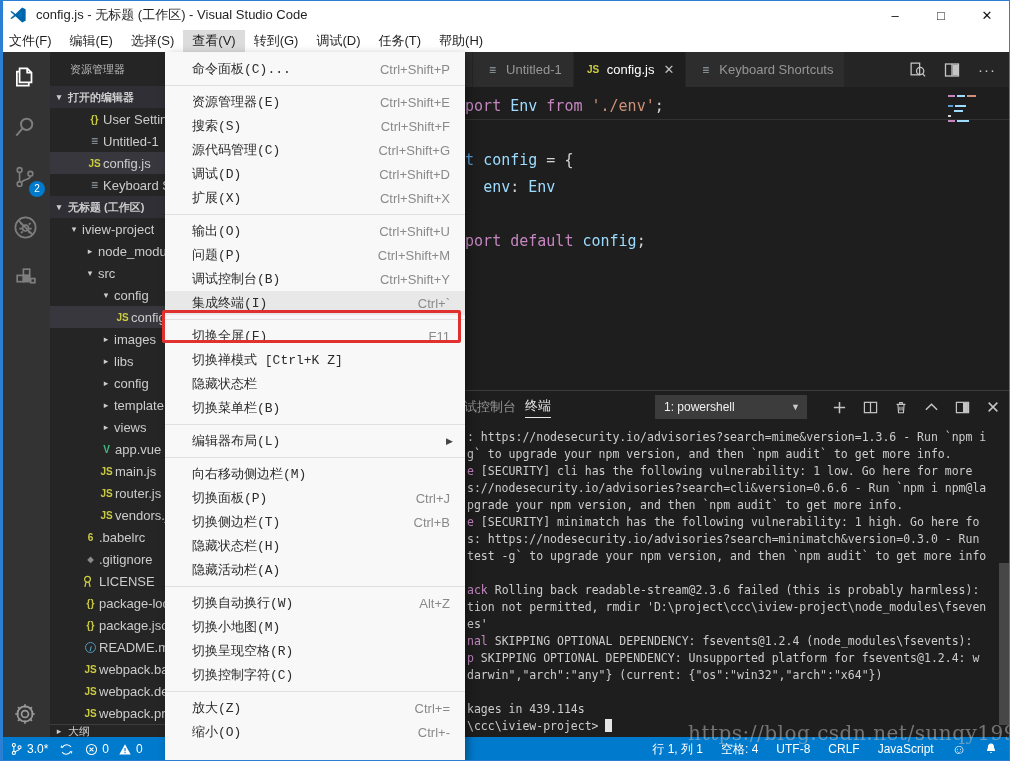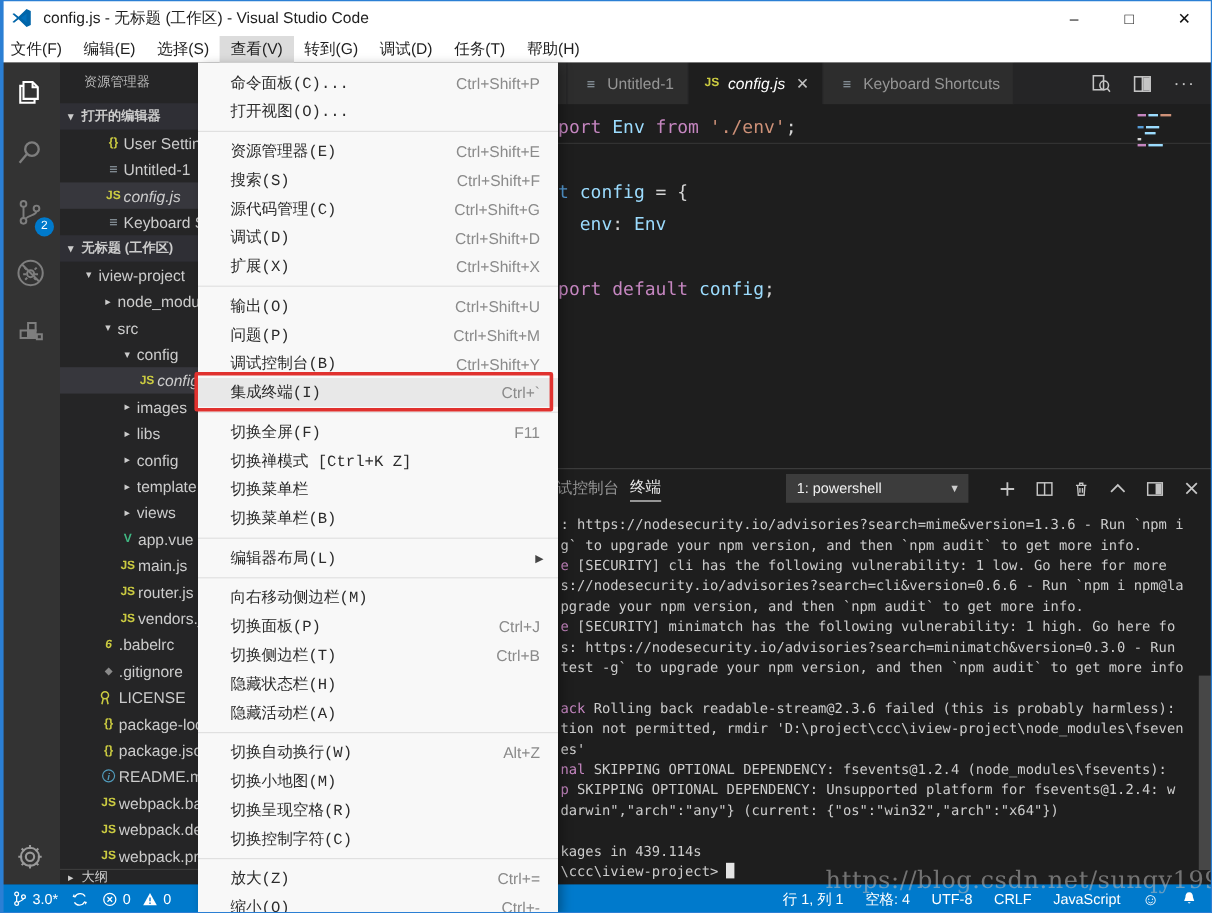--- a/index.html
+++ b/index.html
@@ -33,21 +33,21 @@
   .row.selected { background:#37373d; }
   .row .arrow { width:16px; text-align:center; font-size:9px; color:#cccccc; flex:0 0 16px; }
   .fi { width:17px; flex:0 0 17px; text-align:center; font-size:10px; font-weight:bold; display:inline-block; }
   .fi.js,.fi.json,.fi.babel,.fi.lic { color:#cbcb41; }
   .fi.list { color:#9aa7b0; font-size:12px; }
   .fi.vue { color:#41b883; }
   .fi.git { color:#8a8a8a; font-size:8px; }
   .fi.info { color:#519aba; }
   .fi.info .ic { display:inline-block; width:11px; height:11px; border:1px solid #519aba; border-radius:50%; font-size:8px; line-height:11px; font-style:italic; }
   .lbl { overflow:hidden; }
-  .italic { font-style:italic; }
+  .italic { }
   .outline { position:absolute; bottom:0; left:0; right:0; height:13px; overflow:hidden; border-top:1px solid #3c3c3c; }
   
   .tabbar { position:absolute; left:350px; top:52px; right:0; height:35px; background:#252526; display:flex; z-index:2; }
   .tab { display:flex; align-items:center; padding:0 11px; background:#2d2d2d; border-right:1px solid #252526; font-size:13px; color:#969696; }
   .tab.active { background:#1e1e1e; color:#ffffff; }
   .tab .fi { font-weight:bold; margin-right:5px; }
   .tab .close { margin-left:9px; color:#c0c0c0; font-size:13px; }
   .tab-actions { margin-left:auto; display:flex; align-items:center; gap:18px; padding-right:14px; color:#c5c5c5; }
   .dots { font-size:15px; letter-spacing:1px; color:#c5c5c5; }
   
@@ -513,23 +513,20 @@
         </svg>
       </span>
     </div>
 </div>
 
 <div class="menu" id="view-menu">
     <div class="menu-item">
       <span class="mi-label">命令面板(C)...</span>
       <span class="mi-short">Ctrl+Shift+P</span>
     </div>
-    <div class="menu-item">
-      <span class="mi-label">打开视图(O)...</span>
-    </div>
     <div class="menu-sep"></div>
     <div class="menu-item">
       <span class="mi-label">资源管理器(E)</span>
       <span class="mi-short">Ctrl+Shift+E</span>
     </div>
     <div class="menu-item">
       <span class="mi-label">搜索(S)</span>
       <span class="mi-short">Ctrl+Shift+F</span>
     </div>
     <div class="menu-item">
@@ -563,21 +560,21 @@
     </div>
     <div class="menu-sep"></div>
     <div class="menu-item">
       <span class="mi-label">切换全屏(F)</span>
       <span class="mi-short">F11</span>
     </div>
     <div class="menu-item">
       <span class="mi-label">切换禅模式 [Ctrl+K Z]</span>
     </div>
     <div class="menu-item">
-      <span class="mi-label">切换菜单栏</span>
+      <span class="mi-label">隐藏状态栏</span>
     </div>
     <div class="menu-item">
       <span class="mi-label">切换菜单栏(B)</span>
     </div>
     <div class="menu-sep"></div>
     <div class="menu-item">
       <span class="mi-label">编辑器布局(L)</span>
       <span class="mi-sub">▶</span>
     </div>
     <div class="menu-sep"></div>

